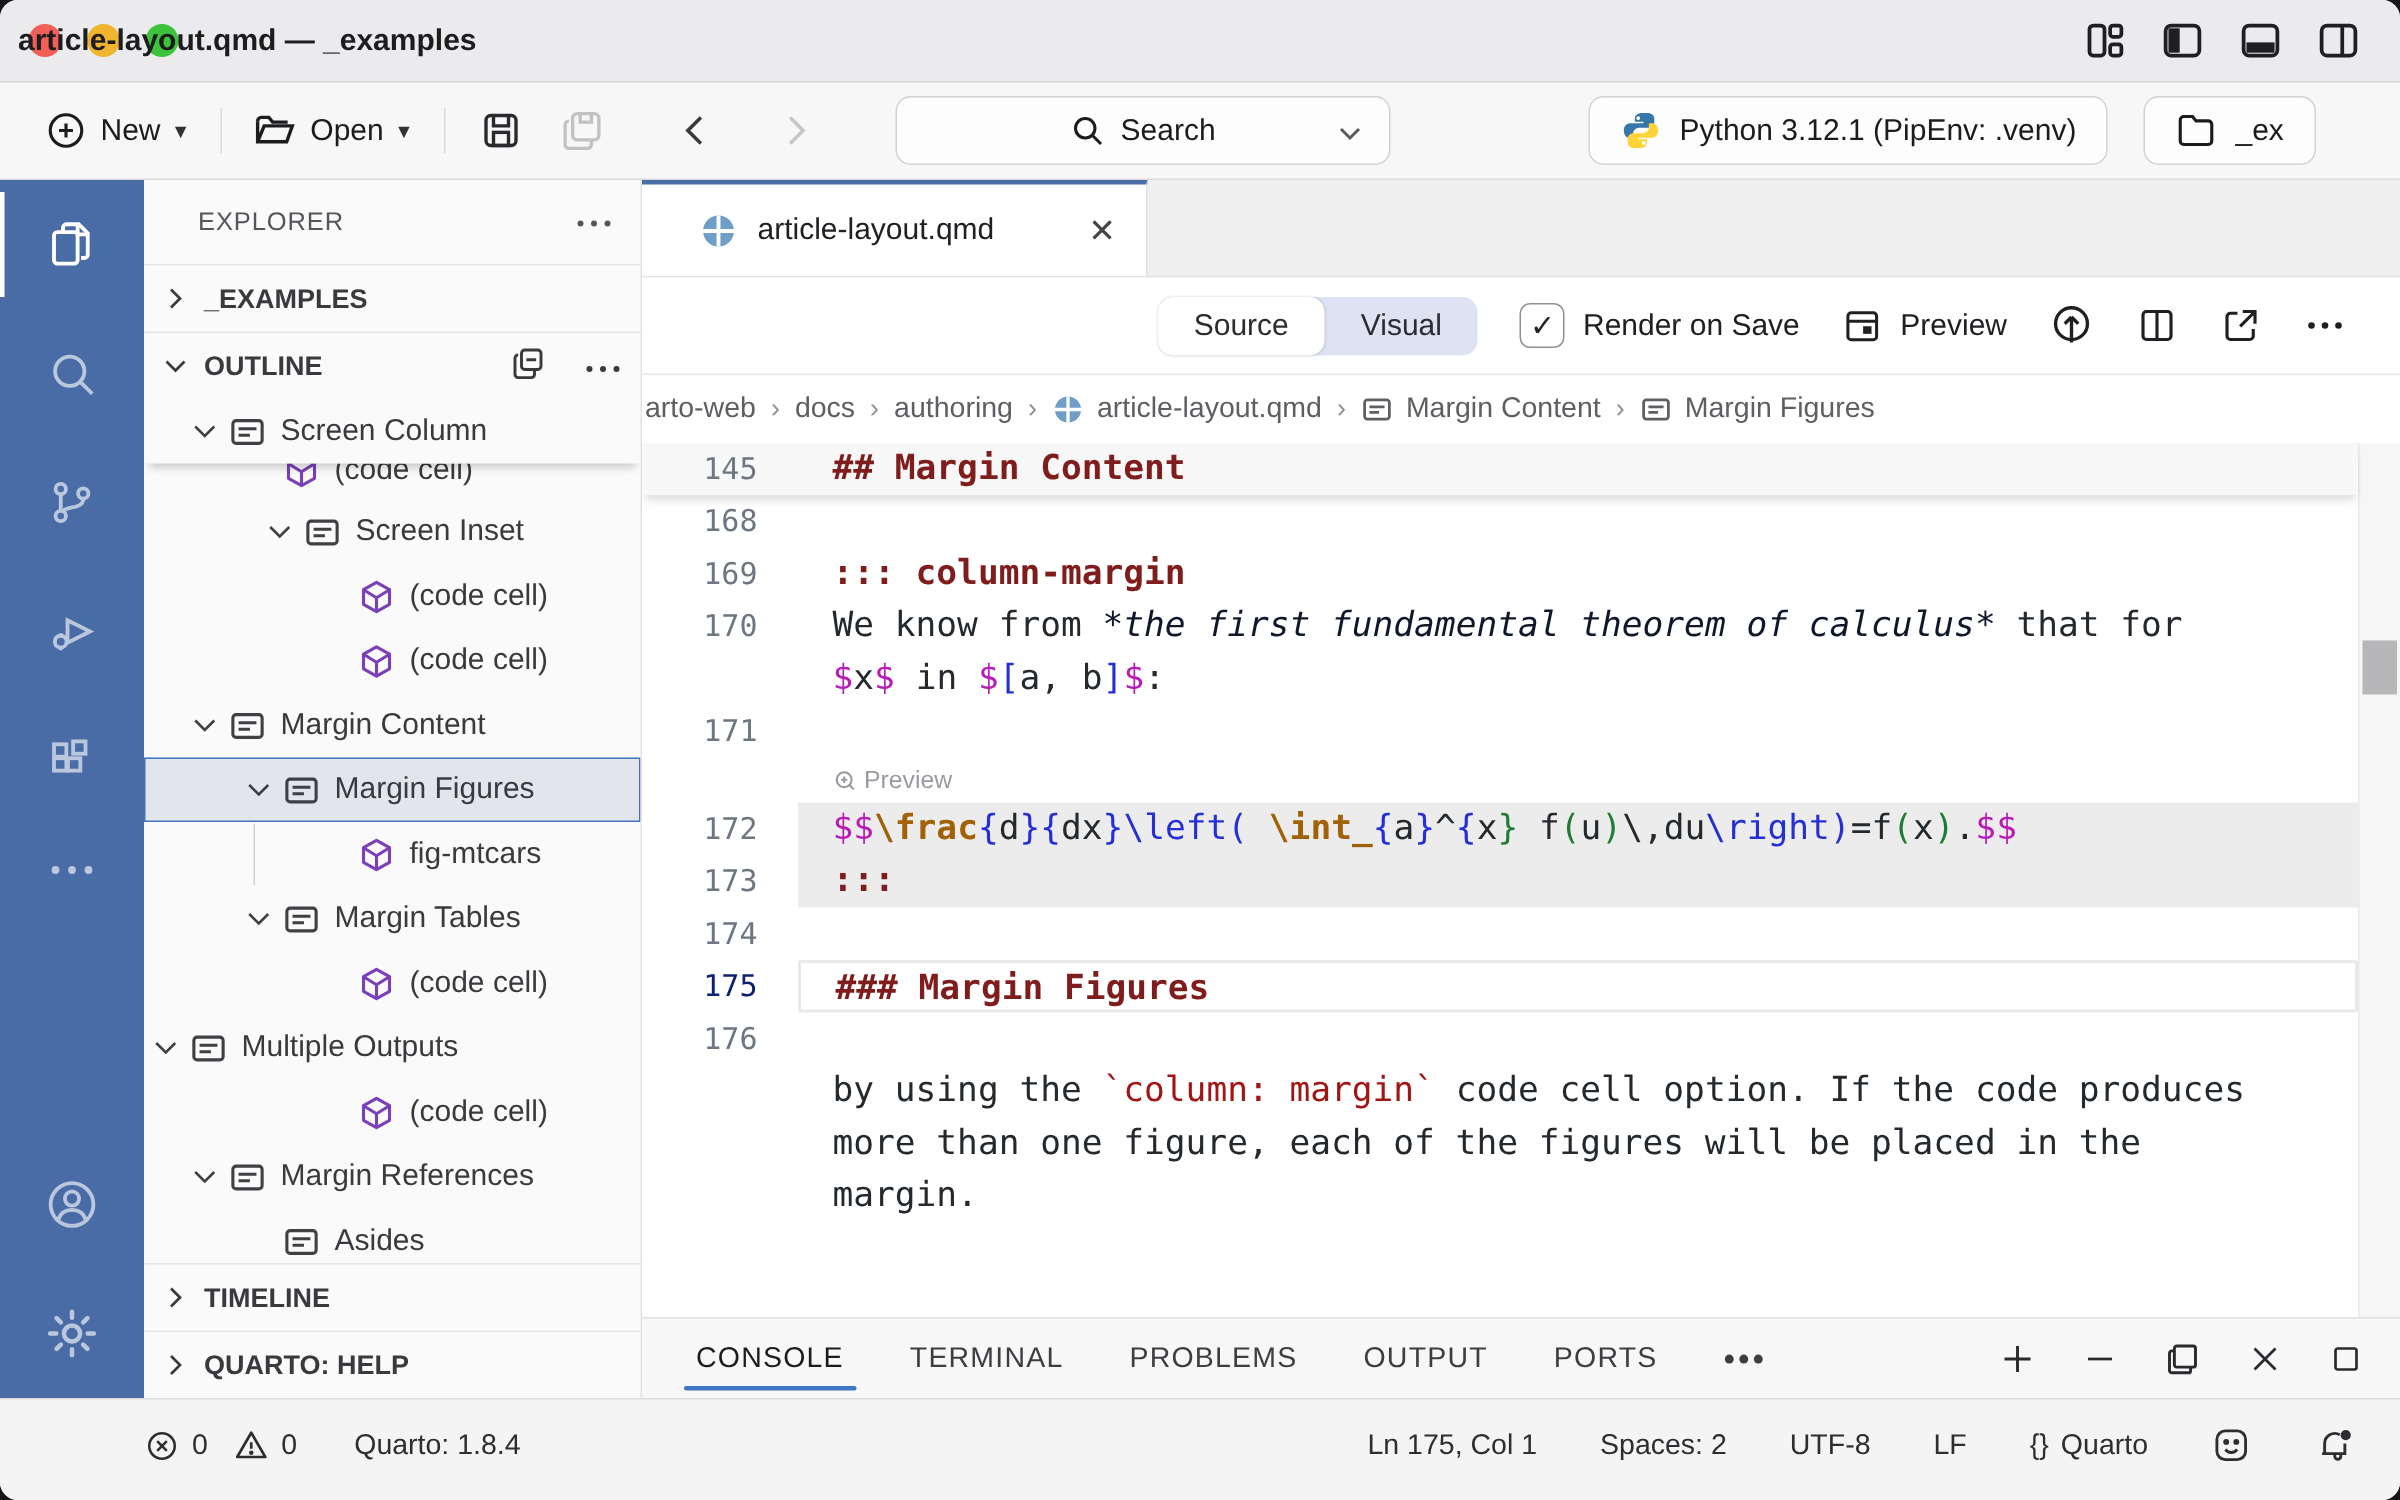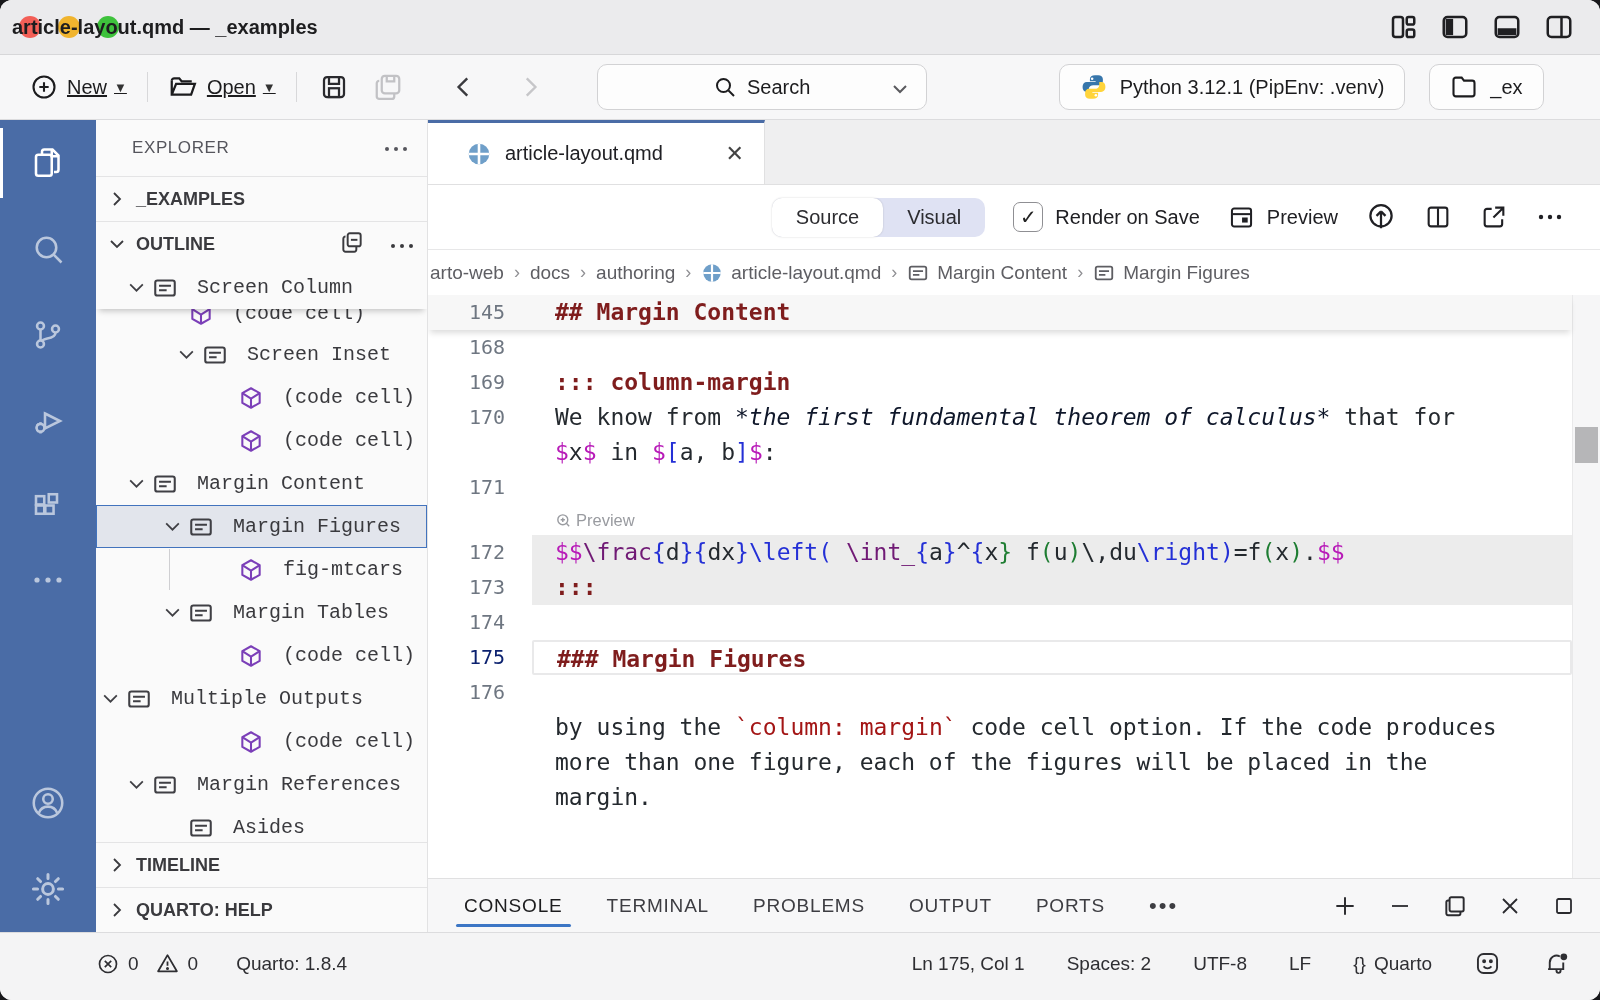--- a/index.html
+++ b/index.html
@@ -10,21 +10,21 @@
   .titlebar { height:55px; background:#ebebed; border-bottom:1px solid #d7d7d9; display:flex; align-items:center; position:relative; flex:0 0 auto; }
   .traffic { display:flex; gap:17px; margin-left:19px; }
   .traffic span { width:22px; height:22px; border-radius:50%; display:block; }
   .tl-red{background:#f35f57;} .tl-yellow{background:#f0b42e;} .tl-green{background:#3ec23c;}
   .win-title { position:absolute; left:0; right:0; text-align:left; font-size:20px; font-weight:600; color:#1d1d1f;padding-left:12px; }
   .win-controls { margin-left:auto; display:flex; gap:22px; margin-right:26px; z-index:2; }
   .win-controls svg { display:block; }
 
   
   .toolbar { height:65px; background:#f7f7f8; border-bottom:1px solid #dcdcde; display:flex; align-items:center; padding:0 0 0 20px; flex:0 0 auto; white-space:nowrap; overflow:hidden; }
-  .tb-btn { display:flex; align-items:center; gap:9px; font-size:20px; color:#1c1c1e; padding:0 10px; height:44px; border-radius:8px; cursor:default;text-decoration:underline; }
+  .tb-btn { display:flex; align-items:center; gap:9px; font-size:20px; color:#1c1c1e; padding:0 10px; height:44px; border-radius:8px; cursor:default; }
   .tb-caret { font-size:13px; color:#333; margin-left:-2px; }
   .tb-divider { width:1px; height:30px; background:#d8d8da; margin:0 10px; }
   .tb-icon-btn { padding:0 12px; height:44px; display:flex; align-items:center; }
   .searchbox { width:330px; height:46px; background:#fdfdfd; border:1px solid #d2d2d4; border-radius:10px; margin-left:42px; display:flex; align-items:center; justify-content:center; position:relative; font-size:20px; color:#1c1c1e; gap:10px; }
   .searchbox .chev { position:absolute; right:16px; top:17px; }
   .pill-btn { height:46px; background:#fdfdfd; border:1px solid #d2d2d4; border-radius:10px; display:flex; align-items:center; gap:12px; font-size:20px; color:#1c1c1e; padding:0 20px; }
   .py-btn { margin-left:132px; }
   .ws-btn { margin-left:24px; }
 
   
@@ -40,21 +40,21 @@
   .sidebar { width:332px; background:#fafafa; border-right:1px solid #e2e2e3; display:flex; flex-direction:column; flex:0 0 auto; min-height:0; }
   .sb-head { height:56px; display:flex; align-items:center; padding:0 18px 0 36px; font-size:17px; letter-spacing:.6px; color:#55555c; flex:0 0 auto; }
   .sb-head .dots { margin-left:auto; }
   .sb-section { height:45px; display:flex; align-items:center; gap:10px; padding:0 12px; border-top:1px solid #e4e4e5; font-size:18px; font-weight:700; color:#3a3a3e; flex:0 0 auto; }
   .sb-section .grow { flex:1; }
   .sb-section svg { flex:0 0 auto; }
   .outline-tree { flex:1 1 auto; overflow:hidden; position:relative; }
   .tree-row { height:43px; display:flex; align-items:center; font-size:20px; color:#3a3a3e; position:relative; border:1.5px solid transparent; }
   .tree-row .chev { width:26px; display:flex; justify-content:center; flex:0 0 auto; }
   .tree-row .t-icon { width:32px; display:flex; justify-content:center; flex:0 0 auto; }
-  .tree-row .t-label { margin-left:16px; white-space:nowrap;font-family:Liberation Mono, monospace; }
+  .tree-row .t-label { margin-left:6px; white-space:nowrap; }
   .tree-row.selected { background:#e2e5ec; border-color:#4273bd; }
   .tree-row.sticky { background:#fafafa; z-index:3; box-shadow:0 5px 6px -3px rgba(0,0,0,.22); }
   .tree-partial { height:24px; overflow:hidden; position:relative; z-index:1; }
   .tree-partial .tree-row { margin-top:-17px; }
   .guide { position:absolute; left:72px; top:0; bottom:0; width:1px; background:#cfcfd2; }
 
   
   .editor-col { flex:1; display:flex; flex-direction:column; min-width:0; min-height:0;justify-content:space-between; }
   .tabbar { height:65px; background:#efeff0; border-bottom:1px solid #e0e0e1; display:flex; flex:0 0 auto; }
   .tab { width:337px; background:#fff; border-top:3px solid #4a6ca6; border-right:1px solid #e0e0e1; display:flex; align-items:center; gap:13px; padding:0 20px 0 38px; font-size:20px; color:#202024; }
@@ -80,21 +80,21 @@
   .crow .gut { width:104px; flex:0 0 auto; text-align:right; padding-right:27px; color:#6e7681; font-size:20px; }
   .crow .gut.cur { color:#0b216f; }
   .crow .src { flex:1; padding-left:23px; }
   .crow.sticky-line { background:#f7f7f7; box-shadow:0 5px 6px -2px rgba(0,0,0,.14); position:relative; z-index:2; }
   .crow .src.mathbg { background:#ececec; }
   .crow .src.curline { border:2px solid #e9e9ea; border-radius:2px; }
   .lens-row { height:30px; line-height:30px; display:flex; }
   .lens-row .gut { width:104px; flex:0 0 auto; }
   .lens { padding-left:23px; font-family:"Liberation Sans", sans-serif; font-size:16.5px; color:#999ba0; display:flex; align-items:center; gap:4px; }
   .tok-plain{color:#24292e;} .tok-head{color:#7f1d1d;font-weight:700;} .tok-italic{color:#0f172a;font-style:italic;}
-  .tok-dollar{color:#b81bb8;} .tok-cmd{color:#701a75;} .tok-brace{color:#2430d6;} .tok-paren{color:#1e7d32;} .tok-code{color:#a31515;}
+  .tok-dollar{color:#b81bb8;} .tok-cmd{color:#a16207;font-weight:bold;} .tok-brace{color:#2430d6;} .tok-paren{color:#1e7d32;} .tok-code{color:#a31515;}
   .vscroll { position:absolute; top:0; right:0; bottom:0; width:28px; background:#f6f6f7; border-left:1px solid #e9e9ea; }
   .vthumb { position:absolute; left:2px; right:2px; top:132px; height:36px; background:#b6b6b8; }
 
   
   .panelbar { height:54px; background:#f7f7f8; border-top:1px solid #e0e0e1; display:flex; align-items:center; padding:0 24px 0 36px; flex:0 0 auto; }
   .ptab { font-size:19px; letter-spacing:.8px; color:#3d3d42; margin-right:44px; height:100%; display:flex; align-items:center; position:relative; }
   .ptab.active { color:#1c1c1e; }
   .ptab.active::after { content:""; position:absolute; left:-8px; right:-8px; bottom:5px; height:3px; background:#3c76c5; border-radius:2px; }
   .pdots { color:#3d3d42; font-size:22px; letter-spacing:2px; margin-right:auto; }
   .picons { display:flex; align-items:center; gap:30px; margin-left:auto; }

